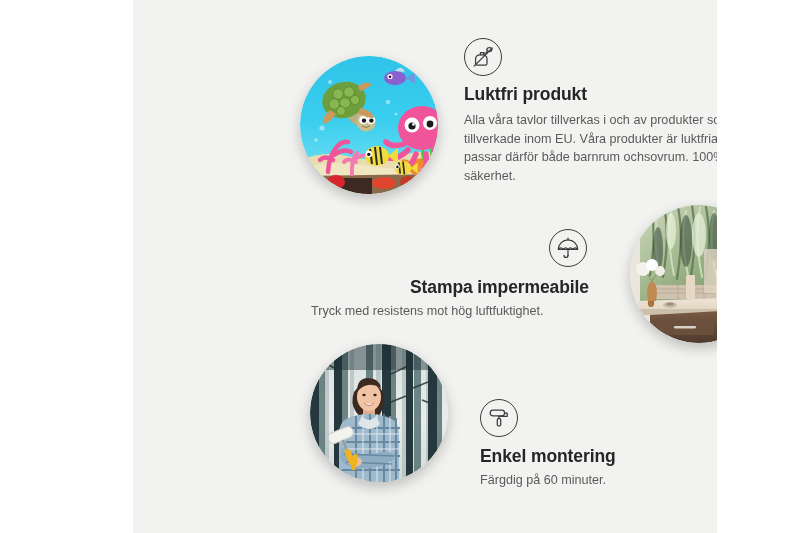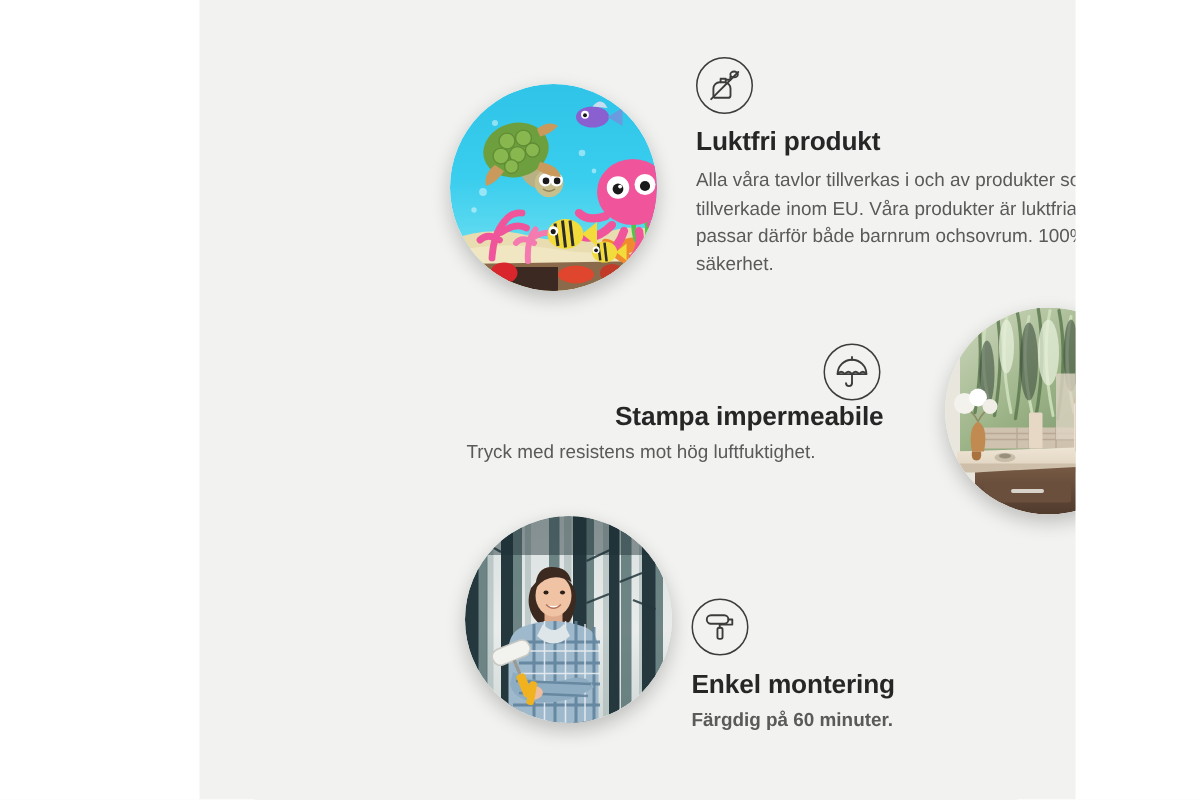--- a/index.html
+++ b/index.html
@@ -78,32 +78,32 @@
   #feature-odourless .feature-body { margin-top: 6px; width: 292px; }
 
   
   #feature-waterproof {
     left: 178px;
     top: 229px;
     width: 290px;
     text-align: center;
   }
   #feature-waterproof .icon-badge { margin: 0 auto 0 auto; margin-left: 238px; }
-  #feature-waterproof .feature-title { text-align: right; padding-right: 12px; }
+  #feature-waterproof .feature-title { margin-top: 10px; text-align: right; padding-right: 12px; }
   #feature-waterproof .feature-body { margin-top: 4px; text-align: left; }
 
   
   #feature-easy {
-    left: 328px;
+    left: 347px;
     top: 399px;
     width: 280px;
     text-align: left;
   }
   #feature-easy .feature-title { margin-top: 9px; }
-  #feature-easy .feature-body { margin-top: 4px; font-weight: bold; }
+  #feature-easy .feature-body { margin-top: 4px; }
 
   
   .photo-circle {
     position: absolute;
     border-radius: 50%;
     overflow: hidden;
     box-shadow: 0 5px 13px rgba(0,0,0,0.22);
   }
   .photo-circle > svg { display: block; }
 

